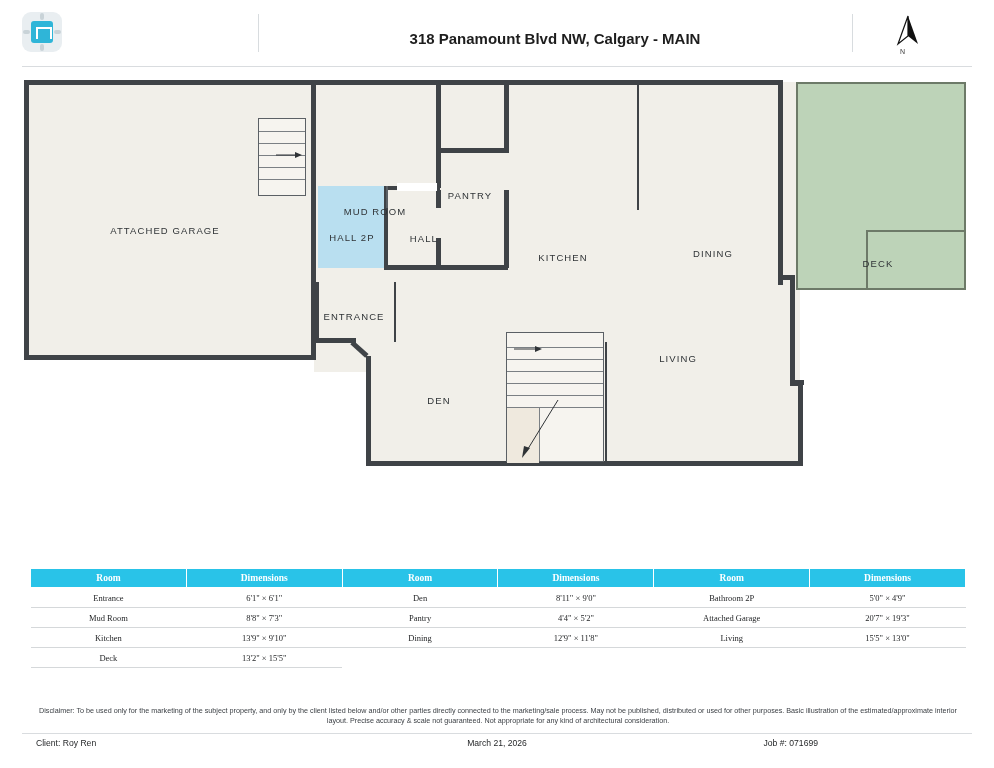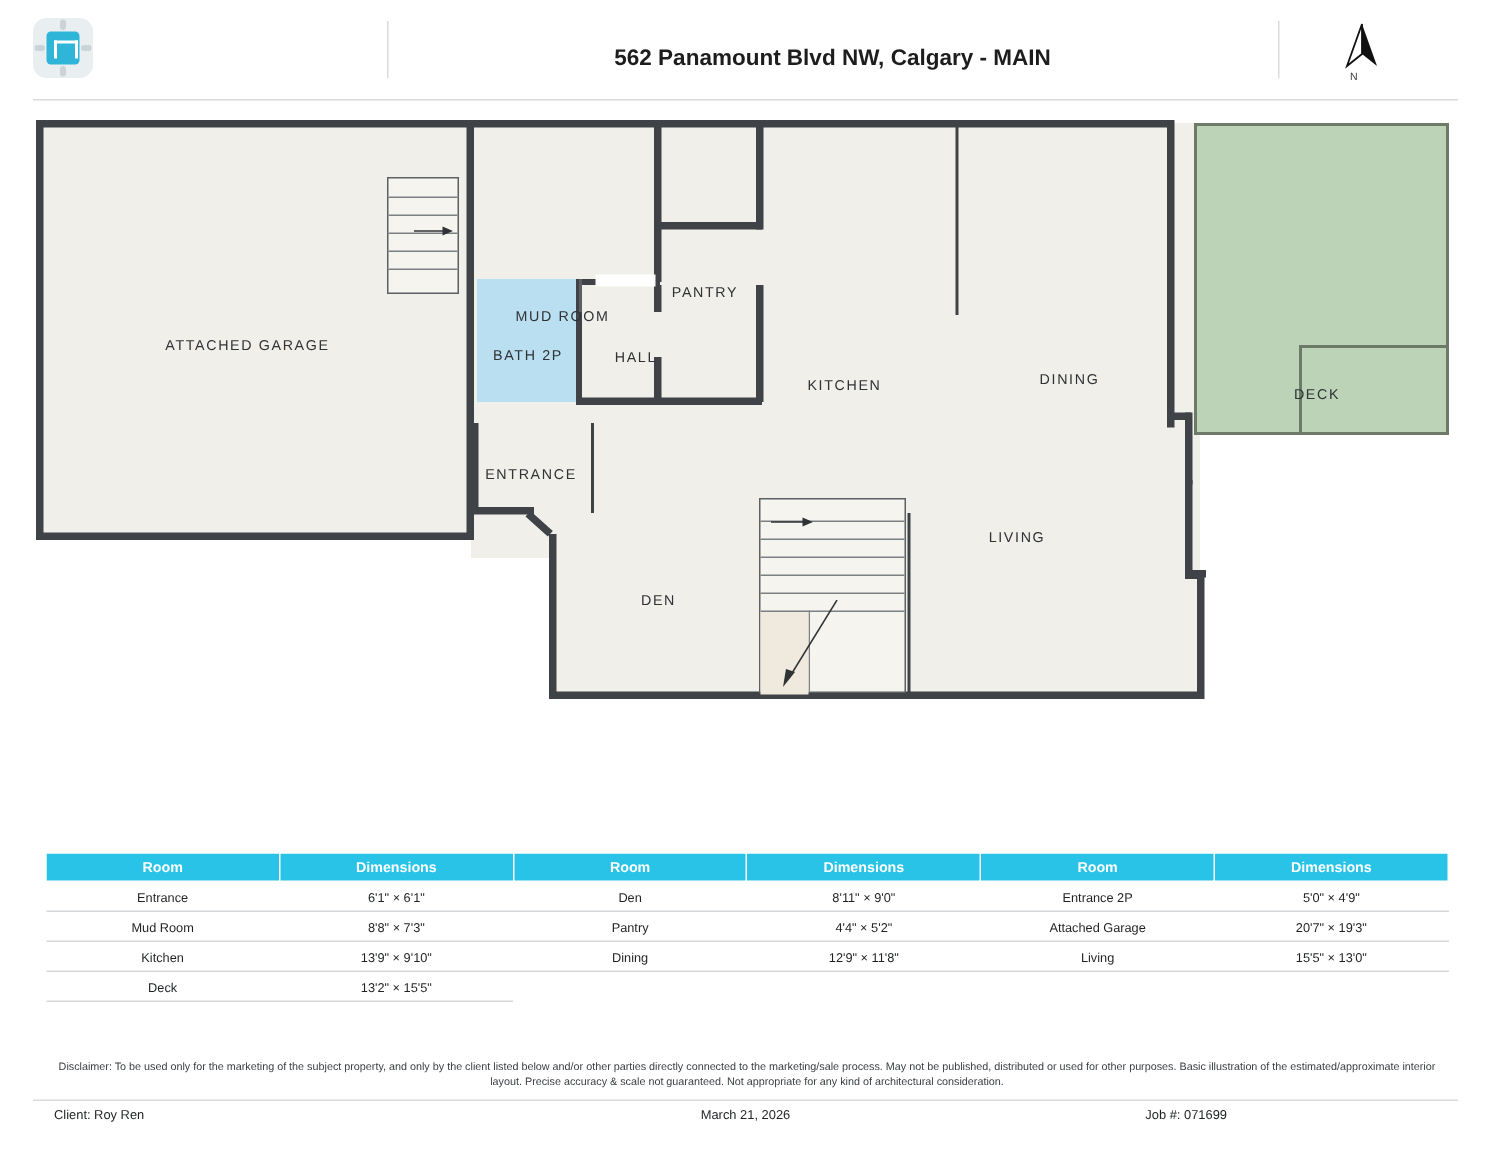--- a/index.html
+++ b/index.html
@@ -64,21 +64,21 @@
   .room-label {
     position: absolute; font-size: 9.5px; letter-spacing: 1.1px; color: #2f3336;
     text-align: center; white-space: nowrap;
   }
   .stair { position: absolute; background: #f6f4ef; border: 1px solid #5b6065; }
   .stair .tread { position: absolute; left: 0; right: 0; height: 1px; background: #7b8084; }
   .stair .treadv { position: absolute; top: 0; bottom: 0; width: 1px; background: #7b8084; }
 
   
   .table-wrap { position: absolute; left: 30px; top: 568px; width: 936px; }
-  .dim-table { border-collapse: collapse; width: 936px; table-layout: fixed; }
+  .dim-table { border-collapse: collapse; width: 936px; table-layout: fixed; font-family: Liberation Serif, serif; }
   .dim-table th {
     background: #29c3e8; color: #ffffff; font-size: 9.5px; font-weight: bold;
     height: 19px; text-align: center; border: 1px solid #ffffff;
   }
   .dim-table td {
     font-size: 8.5px; color: #1f2123; height: 20px; text-align: center;
     border-bottom: 1px solid #d5d8da;
   }
   .dim-table td.empty { border-bottom: none; }
 
@@ -108,21 +108,21 @@
         <div class="tick" style="left:18px; top:32px; width:4px; height:7px;"></div>
         <div class="tick" style="left:1px; top:18px; width:7px; height:4px;"></div>
         <div class="tick" style="left:32px; top:18px; width:7px; height:4px;"></div>
         <div class="house"></div>
       </div>
     </div>
 
     <div class="divider-v left"></div>
     <div class="divider-v right"></div>
 
-    <div class="header-title">562 Panamount Blvd NW, Calgary - MAIN</div>
+    <div class="header-title">318 Panamount Blvd NW, Calgary - MAIN</div>
 
     <div class="compass">
       <svg width="38" height="36" viewBox="0 0 38 36">
         <polygon points="20,2 30,30 20,22" fill="#111111"></polygon>
         <polygon points="20,2 10,30 20,22" fill="#ffffff" stroke="#111111" stroke-width="1.2"></polygon>
       </svg>
       <div class="nlbl">N</div>
     </div>
 
     <div class="header-rule"></div>
@@ -217,21 +217,21 @@
 
     <div style="position:absolute; left:397px; top:113px; width:40px; height:8px; background:#ffffff;"></div>
     <div style="position:absolute; left:434px; top:138px; width:9px; height:30px; background:#f1efe9;"></div>
 
     <div class="room-label" style="left:100px; top:155px; width:130px;">ATTACHED GARAGE</div>
     <div class="room-label" style="left:320px; top:136px; width:110px;">MUD ROOM</div>
     <div class="room-label" style="left:430px; top:120px; width:80px;">PANTRY</div>
     <div class="room-label" style="left:516px; top:182px; width:94px;">KITCHEN</div>
     <div class="room-label" style="left:668px; top:178px; width:90px;">DINING</div>
     <div class="room-label" style="left:836px; top:188px; width:84px;">DECK</div>
-    <div class="room-label" style="left:310px; top:162px; width:84px;">BATH 2P</div>
+    <div class="room-label" style="left:310px; top:162px; width:84px;">HALL 2P</div>
     <div class="room-label" style="left:382px; top:163px; width:56px;text-align:right;">HALL</div>
     <div class="room-label" style="left:306px; top:241px; width:96px;">ENTRANCE</div>
     <div class="room-label" style="left:400px; top:325px; width:78px;">DEN</div>
     <div class="room-label" style="left:634px; top:283px; width:88px;">LIVING</div>
   </div>
 
   <div class="table-wrap">
     <table class="dim-table">
       <thead>
         <tr>
@@ -242,21 +242,21 @@
           <th>Room</th>
           <th>Dimensions</th>
         </tr>
       </thead>
       <tbody>
         <tr>
           <td>Entrance</td>
           <td>6'1" × 6'1"</td>
           <td>Den</td>
           <td>8'11" × 9'0"</td>
-          <td>Entrance 2P</td>
+          <td>Bathroom 2P</td>
           <td>5'0" × 4'9"</td>
         </tr>
         <tr>
           <td>Mud Room</td>
           <td>8'8" × 7'3"</td>
           <td>Pantry</td>
           <td>4'4" × 5'2"</td>
           <td>Attached Garage</td>
           <td>20'7" × 19'3"</td>
         </tr>

